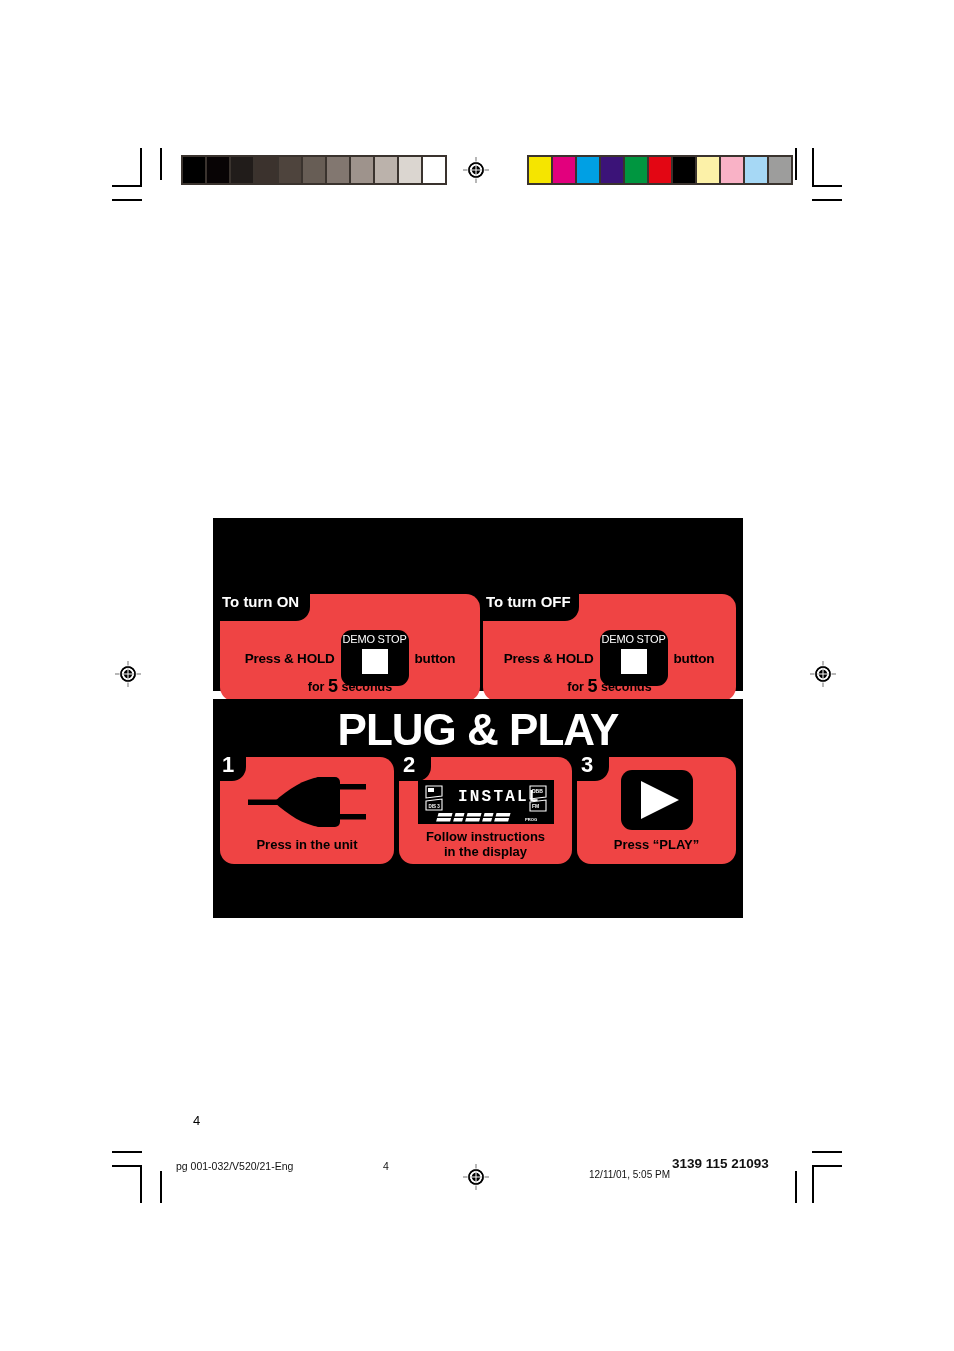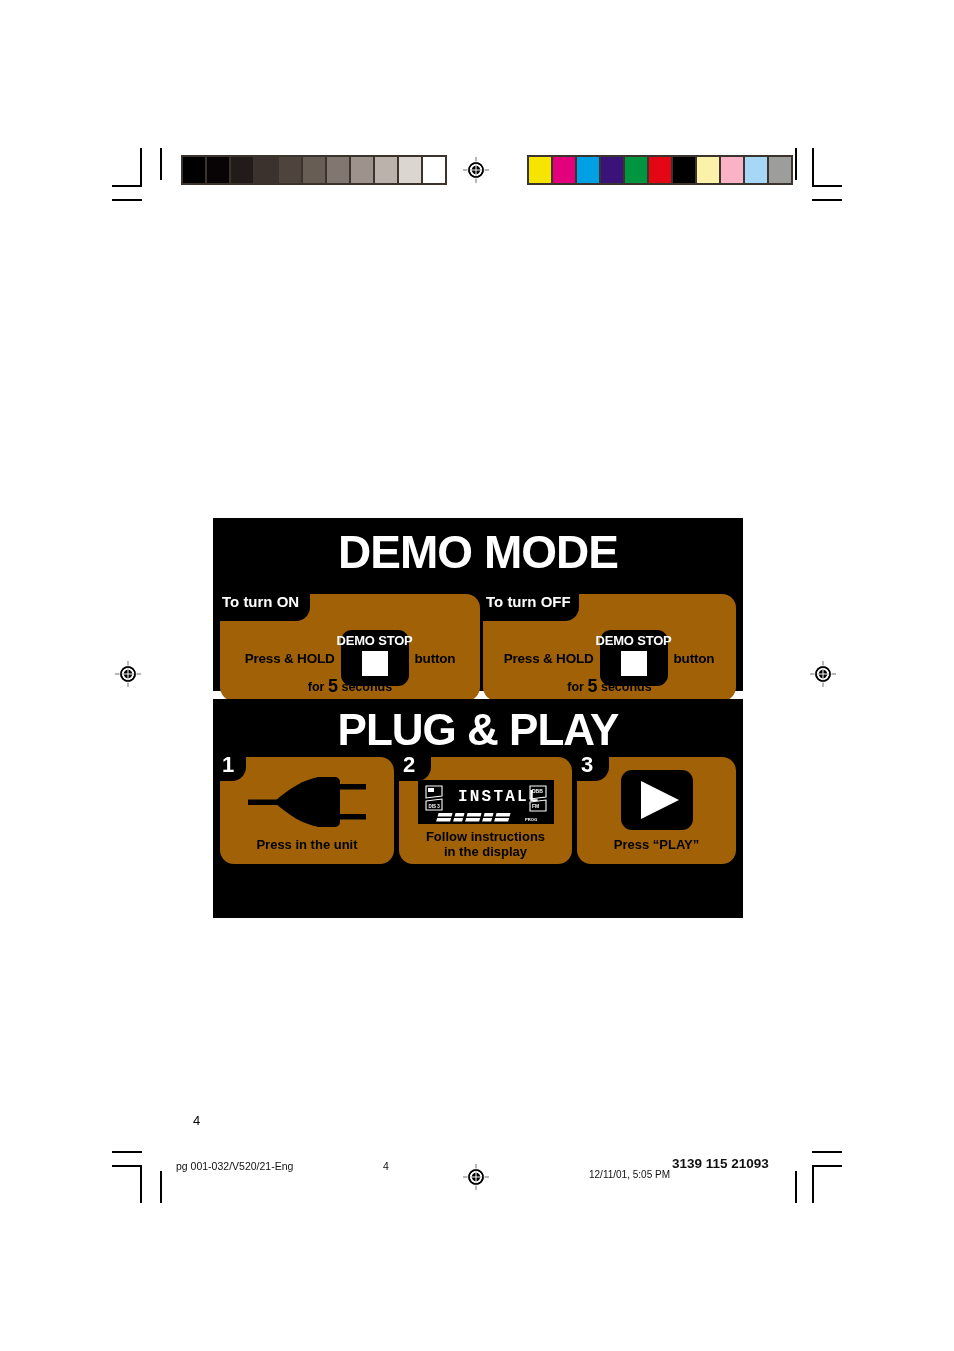--- a/index.html
+++ b/index.html
@@ -45,21 +45,21 @@
     font-weight: bold;
     text-align: center;
     letter-spacing: -1px;
     line-height: 1;
     white-space: nowrap;
   }
 
   
   .wpanel {
     position: absolute;
-    background: #a16207;
+    background: #ef4444;
     border-radius: 14px;
     box-sizing: border-box;
   }
   
   .notch {
     position: absolute;
     background: #000000;
     border-bottom-right-radius: 14px;
     box-sizing: border-box;
   }
@@ -92,22 +92,22 @@
     border-radius: 11px;
     margin: 0 6px;
     display: flex;
     flex-direction: column;
     align-items: center;
     box-sizing: border-box;
     padding-top: 4px;
   }
   .demostop-btn .ds-label {
     color: #fff;
-    font-weight: bold;
-    font-size: 13px;
+    font-weight: normal;
+    font-size: 11px;
     letter-spacing: -0.2px;
     line-height: 1;
     white-space: nowrap;
   }
   .demostop-btn .ds-square {
     width: 26px;
     height: 25px;
     background: #fff;
     margin-top: 4px;
   }
@@ -260,21 +260,20 @@
   <div class="sw" style="background:#e30613"></div>
   <div class="sw" style="background:#000000"></div>
   <div class="sw" style="background:#fcf1a8"></div>
   <div class="sw" style="background:#f9b2c6"></div>
   <div class="sw" style="background:#a6d8f5"></div>
   <div class="sw" style="background:#9d9d9c"></div>
 </div>
 
 <div class="blackbox" style="left:213px; top:518px; width:530px; height:173px;">
 
-  <div class="bb-title" style="position:absolute; left:0; top:11px; width:100%; font-size:46px;">DEMO MODE</div>
 
   <div class="wpanel" style="left:7px; top:573px; width:260px; height:107px; top:76px;">
     <div class="notch" style="left:-7px; top:-7px; width:97px; height:34px;"></div>
     <div class="notch-label" style="left:2px; top:0px; font-size:15px;">To turn ON</div>
 
     <div class="press-row" style="left:16px; top:36px; width:228px; justify-content:center;">
       <span class="press-text">Press &amp; HOLD</span>
       <span class="demostop-btn">
         <span class="ds-label">DEMO STOP</span>
         <span class="ds-square"></span>

